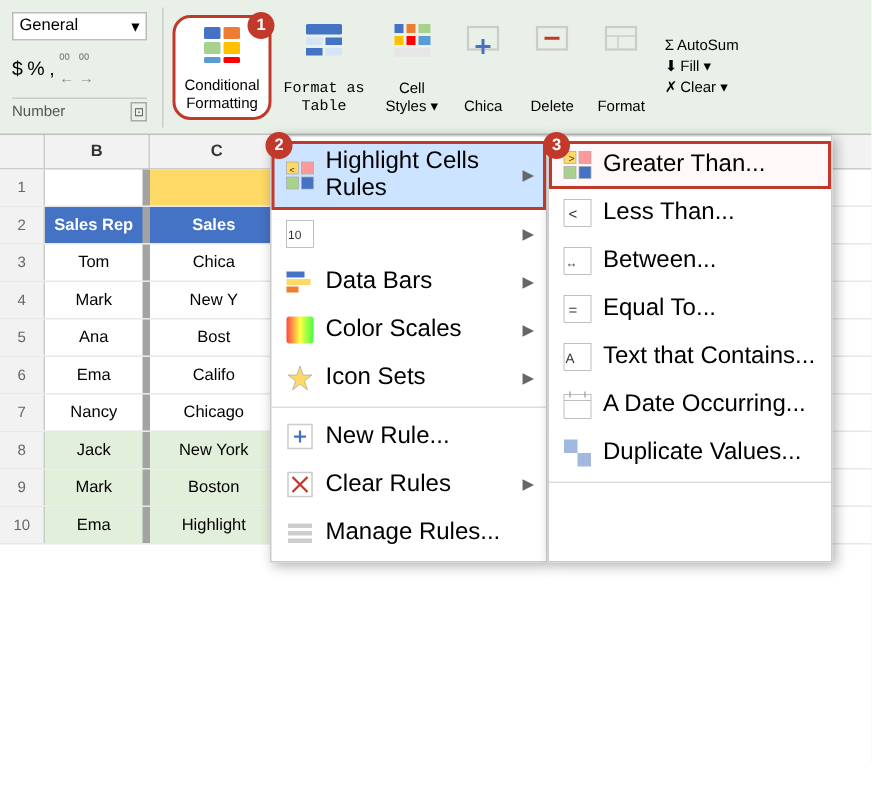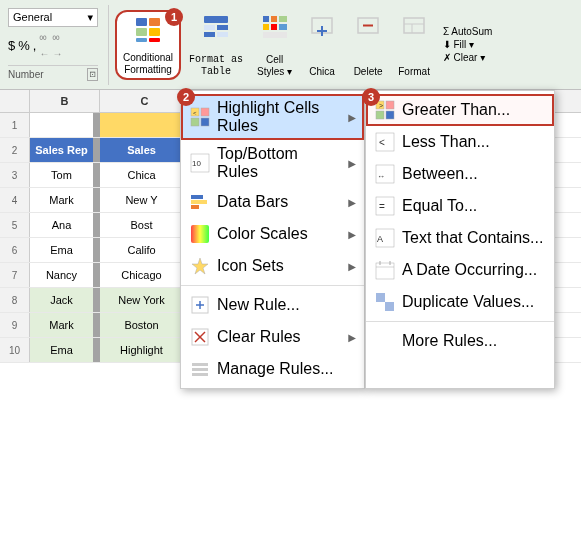--- a/index.html
+++ b/index.html
@@ -121,21 +121,21 @@
     .col-header.row-num { width: 30px; background: #f2f2f2; }
 
     .sheet-row {
       display: flex;
       border-bottom: 1px solid #e8e8e8;
     }
 
     .sheet-cell {
       width: 80px;
       height: 24px;
-      border-right: 7px solid #a3a3a3;
+      border-right: 5px solid #a3a3a3;
       display: flex;
       align-items: center;
       justify-content: center;
       font-size: 11px;
       flex-shrink: 0;
     }
 
     .sheet-cell.row-num { width: 30px; background: #f2f2f2; font-size: 10px; color: #666; border-right: 1px solid #ccc; }
     .sheet-cell.blue-header { background: #4472c4; color: white; font-weight: bold; }
     .sheet-cell.title-cell { background: #ffd966; font-weight: bold; font-size: 12px; width: 240px; }
@@ -465,21 +465,20 @@
       <div class="step-badge" style="top:-8px; left:-6px; background:#c0392b;">2</div>
     </div>
 
     <div class="menu-item">
       <div class="menu-icon">
         <svg width="20" height="20" viewBox="0 0 20 20">
           <rect x="1" y="1" width="18" height="18" fill="none" stroke="#aaa" stroke-width="0.5"></rect>
           <text x="2" y="13" font-size="8" fill="#333">10</text>
         </svg>
       </div>
-      <span class="menu-item-label">Top/Bottom Rules</span>
       <span class="menu-arrow">▶</span>
     </div>
 
     <div class="menu-item">
       <div class="menu-icon">
         <svg width="20" height="20" viewBox="0 0 20 20">
           <rect x="1" y="3" width="12" height="4" fill="#4472c4"></rect>
           <rect x="1" y="8" width="16" height="4" fill="#ffd966"></rect>
           <rect x="1" y="13" width="8" height="4" fill="#ed7d31"></rect>
         </svg>
@@ -625,18 +624,14 @@
         <svg width="20" height="20" viewBox="0 0 20 20">
           <rect x="1" y="1" width="9" height="9" fill="#4472c4" opacity="0.5"></rect>
           <rect x="10" y="10" width="9" height="9" fill="#4472c4" opacity="0.5"></rect>
         </svg>
       </div>
       <span class="menu-item-label">Duplicate Values...</span>
     </div>
 
     <div class="menu-separator"></div>
 
-    <div class="menu-item">
-      <div class="menu-icon"></div>
-      <span class="menu-item-label">More Rules...</span>
-    </div>
   </div>
 </div>
 
 </body></html>

